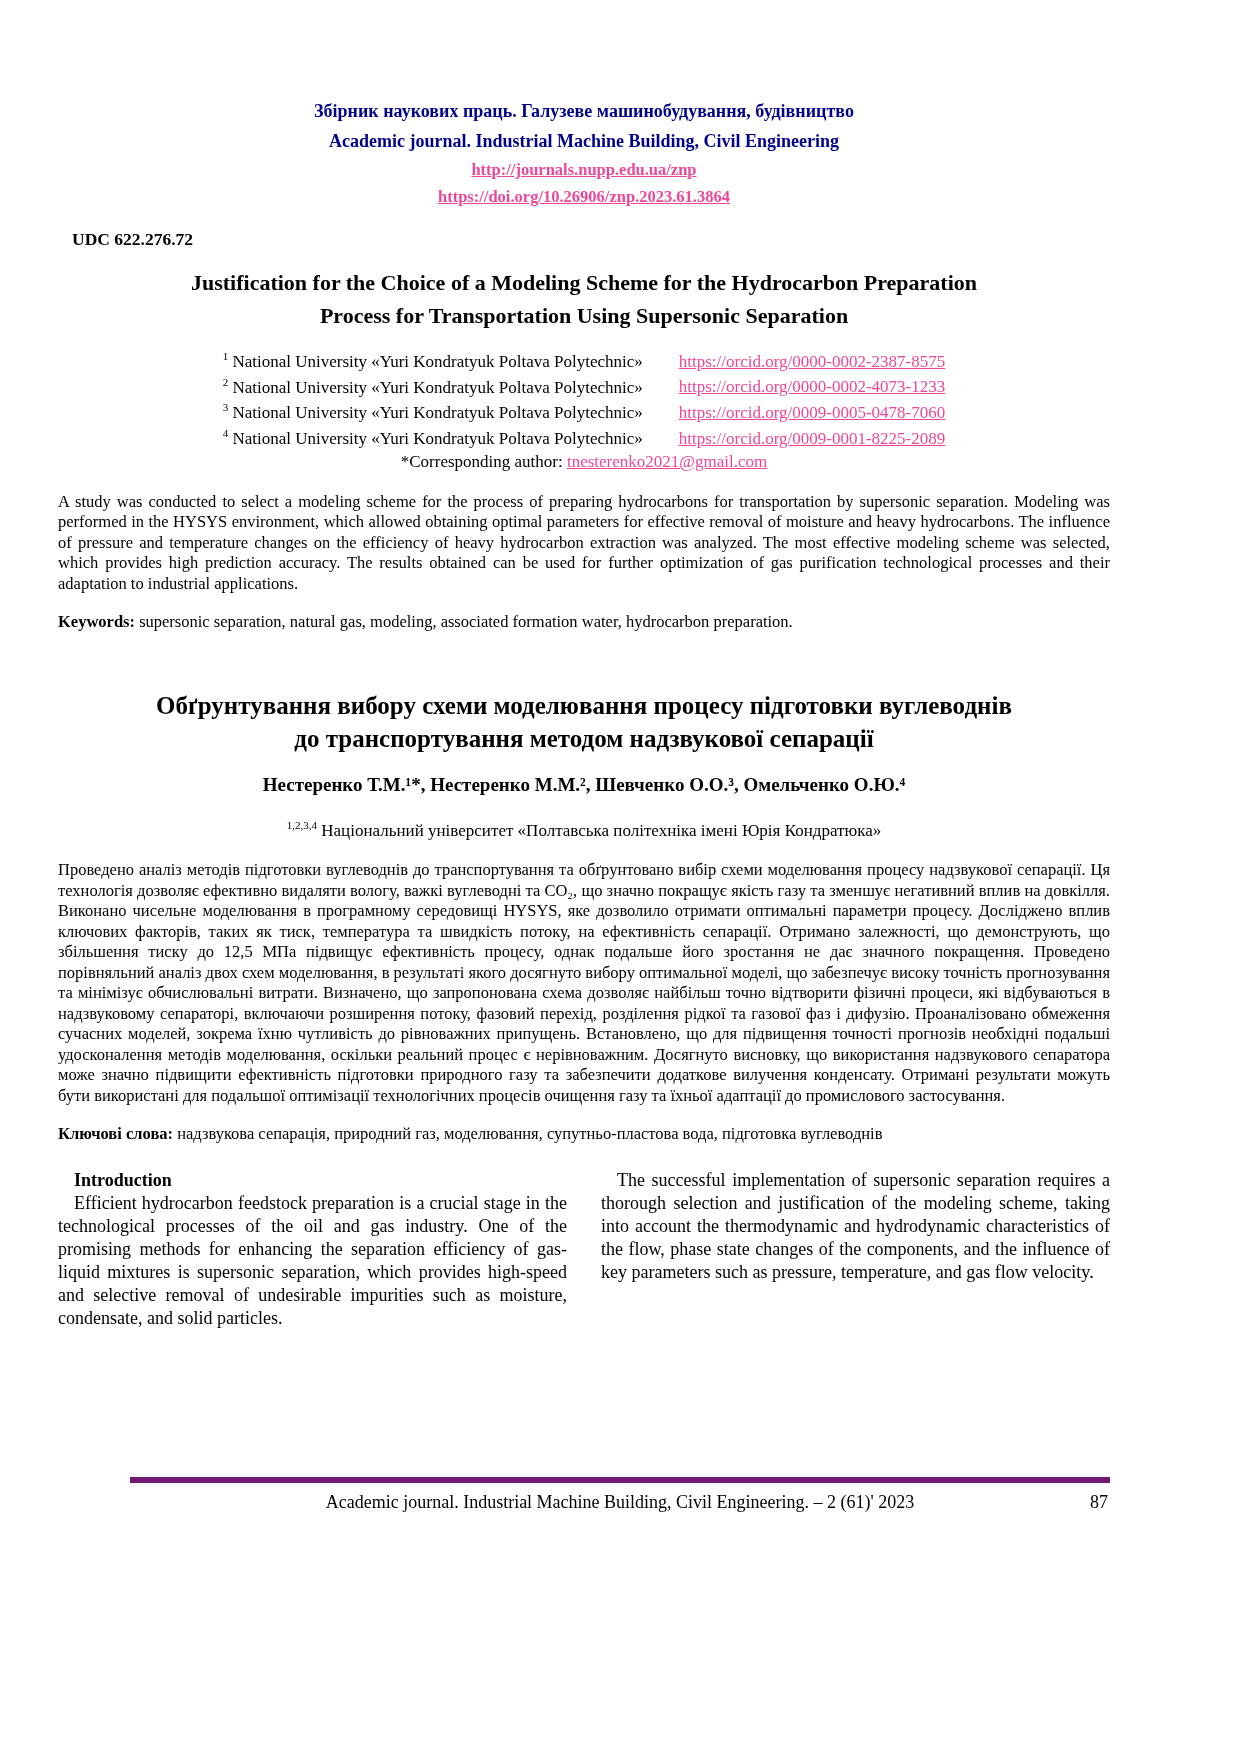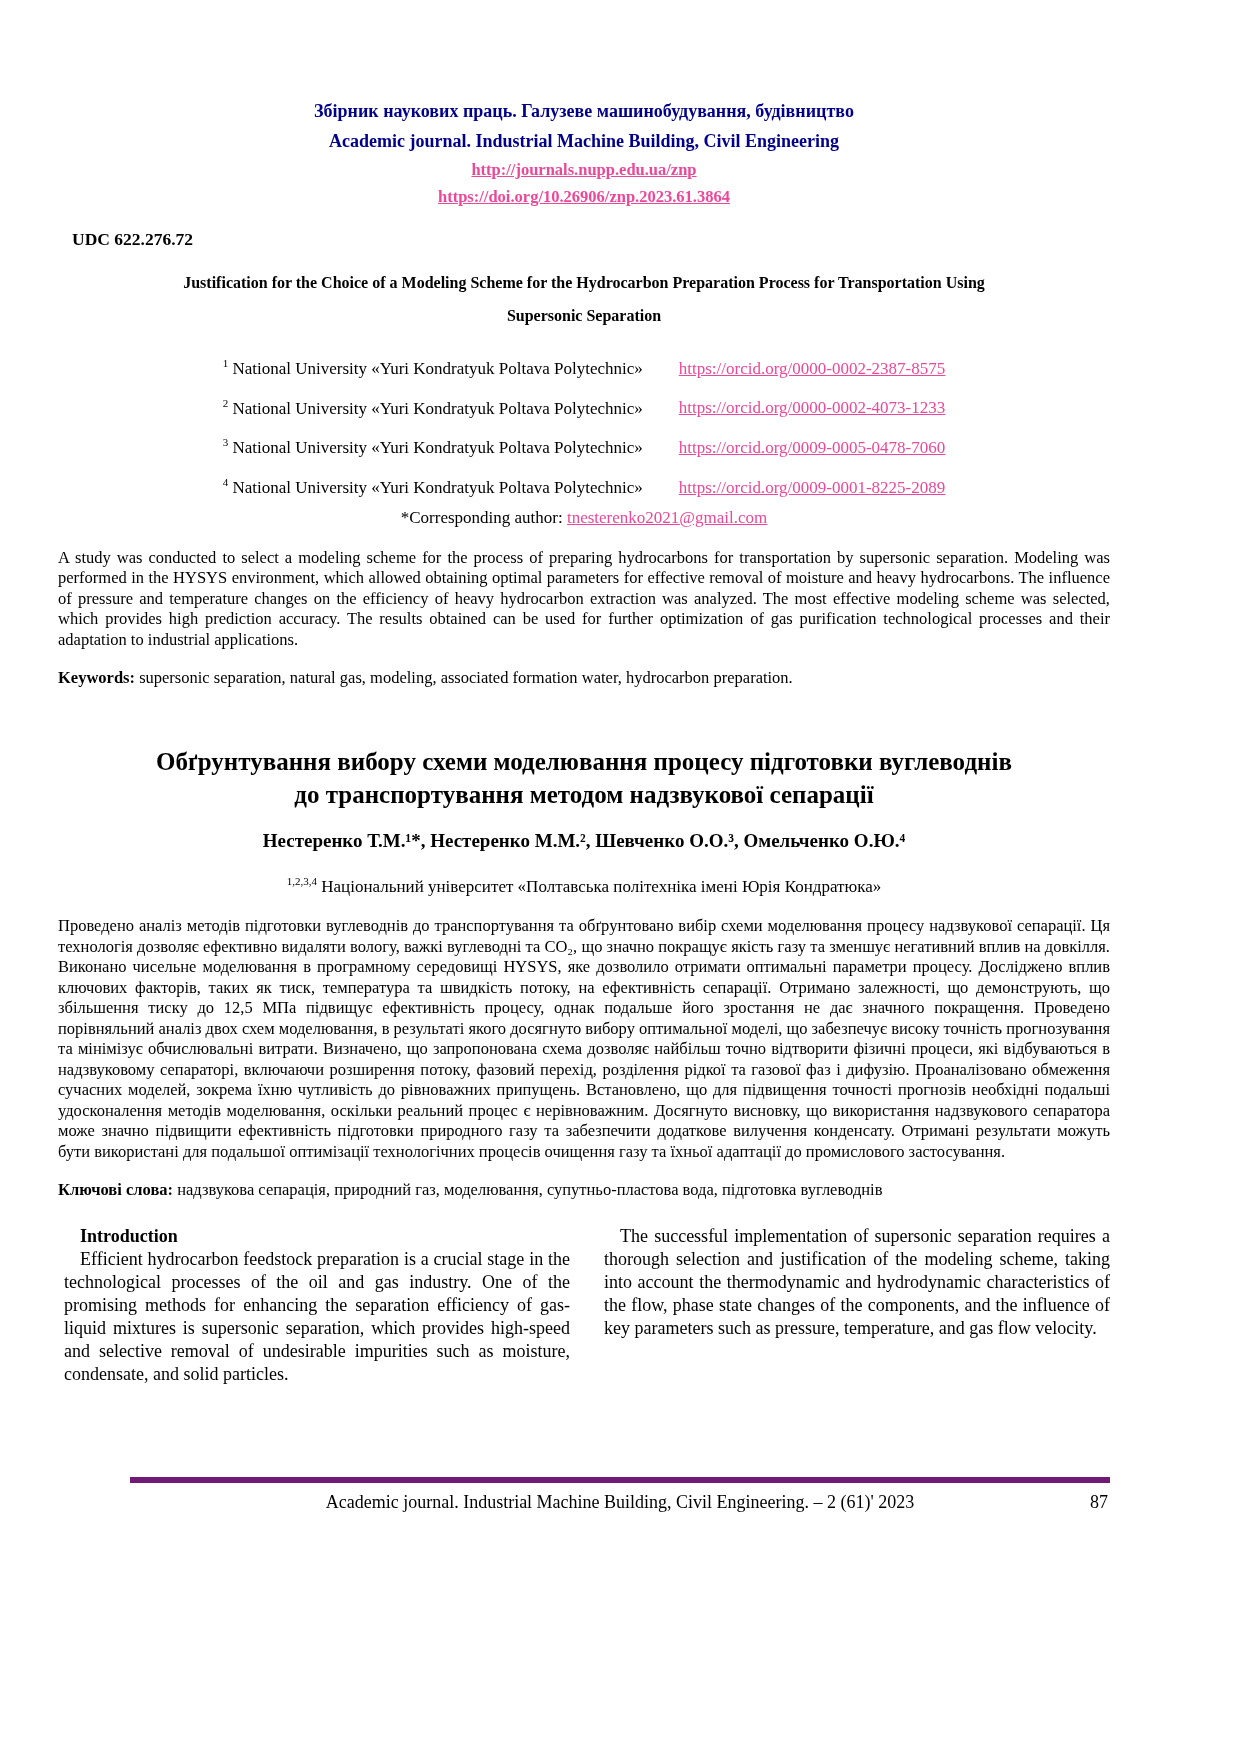--- a/index.html
+++ b/index.html
@@ -18,50 +18,50 @@
     line-height:22px; margin-bottom:8px;
   }
   .masthead-link-row { line-height:20px; margin-bottom:7px; }
   .masthead-link-row a { font-weight:bold; font-size:16.5px; }
 
   a.link { color:#ec4899; text-decoration:underline; cursor:pointer; }
 
   .udc { font-weight:bold; font-size:17.5px; margin:22px 0 0 14px; }
 
   .title-en {
-    font-size:16px; font-weight:bold; text-align:center;
+    font-size:22px; font-weight:bold; text-align:center;
     line-height:33px; max-width:860px; margin:16px auto 0;
   }
   .authors {
     font-size:19px; font-weight:bold; text-align:center; margin-top:22px;
     line-height:24px;
   }
   .affiliations { margin-top:14px; }
   .affil-row {
     display:flex; justify-content:center; align-items:baseline; gap:36px;
-    font-size:17px; line-height:35px;
+    font-size:17px; line-height:20px;
   }
   sup { font-size:11px; }
   .corresponding { text-align:center; font-size:17px; line-height:24px; margin-top:1px; }
 
   .abstract {
     font-size:16.5px; line-height:20.5px; text-align:justify; margin-top:18px;
   }
   .keywords {
     font-size:16.5px; line-height:20.5px; text-align:justify; margin-top:18px;
   }
 
   .title-uk {
     font-size:25px; font-weight:bold; text-align:center;
     line-height:33px; max-width:880px; margin:56px auto 0;
   }
   .authors-uk { margin-top:18px; }
   .affil-uk { text-align:center; font-size:17px; line-height:24px; margin-top:16px; }
 
-  .columns { display:flex; gap:34px; margin-top:24px;margin-left:6px; }
+  .columns { display:flex; gap:34px; margin-top:24px; }
   .col { flex:1 1 0; min-width:0; }
   .section-heading {
     font-weight:bold; font-size:18px; line-height:23px; padding-left:16px;
   }
   .col-text {
     font-size:18px; line-height:23px; text-align:justify; text-indent:16px;
   }
 
   .footer {
     position:absolute; left:130px; right:130px; top:1477px;

